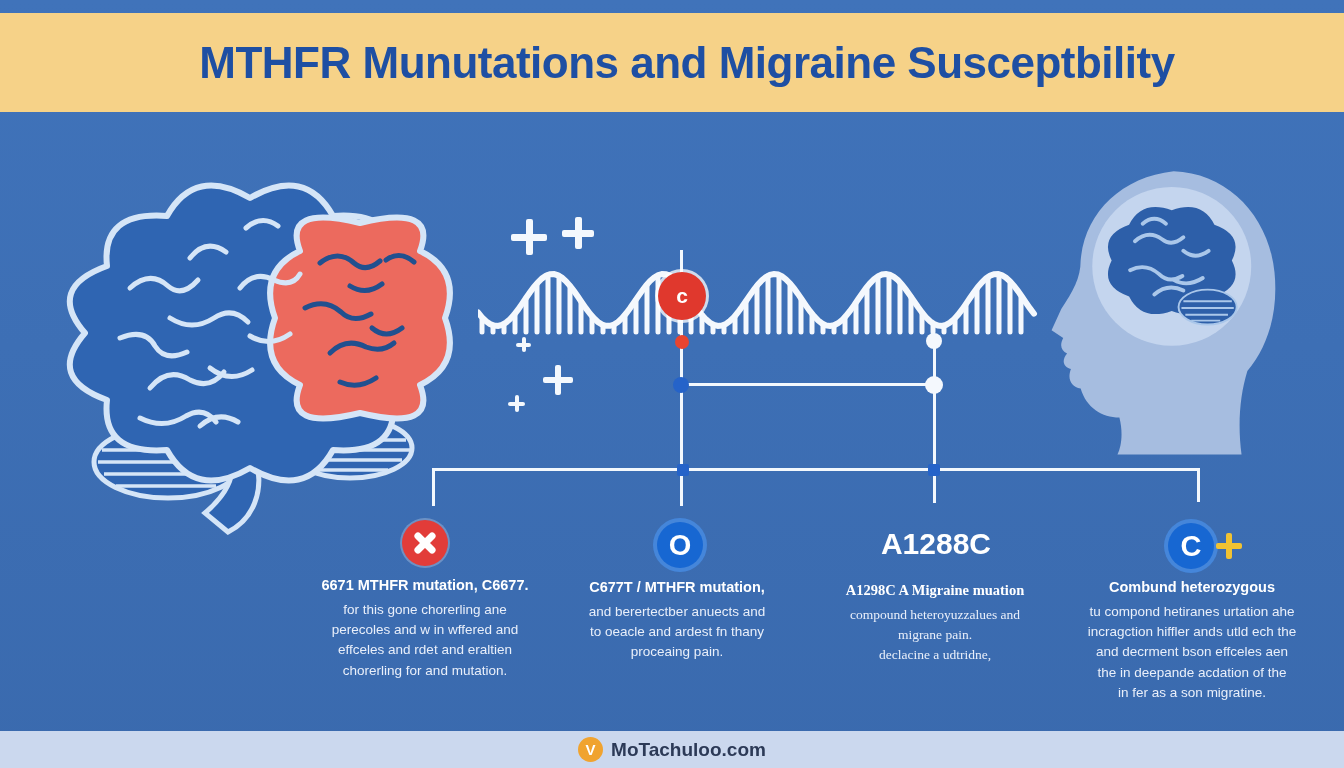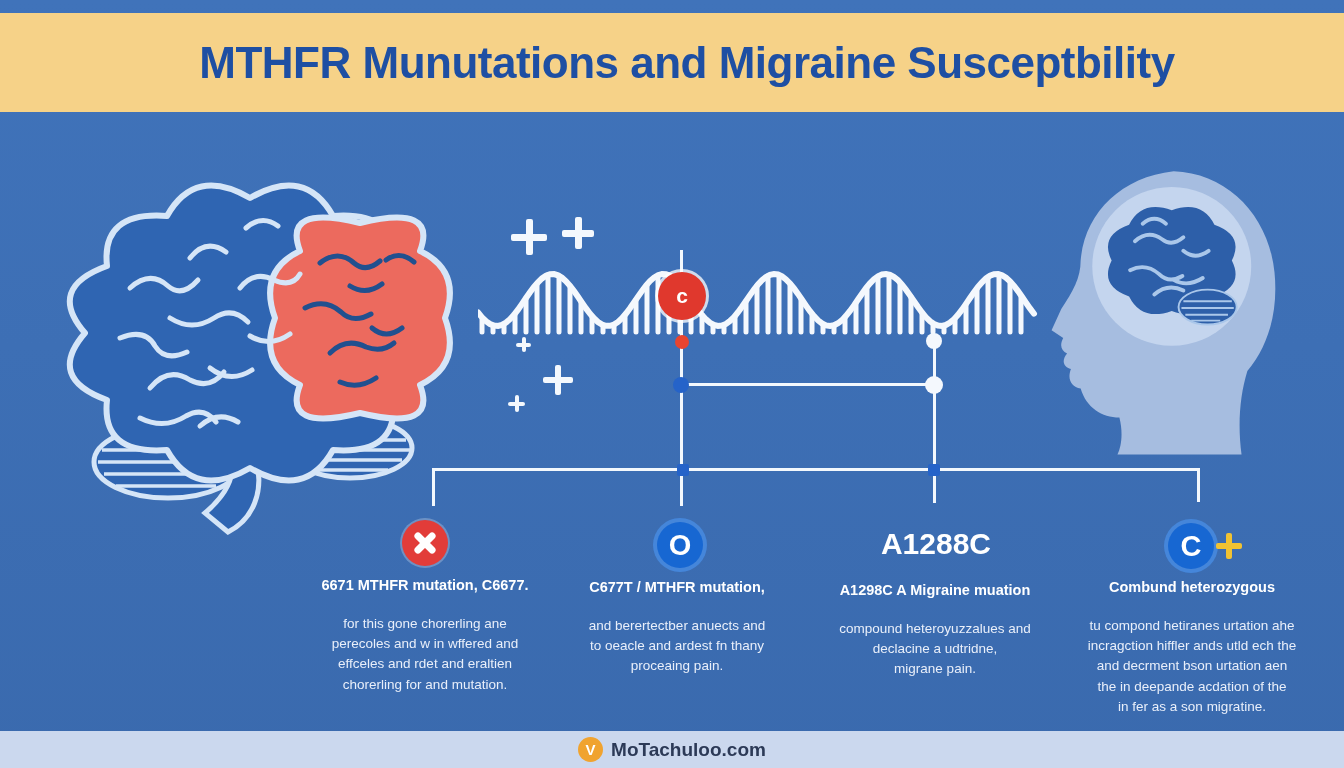--- a/index.html
+++ b/index.html
@@ -31,21 +31,21 @@
   .xmark{position:relative;width:100%;height:100%;}
   .xmark::before,.xmark::after{content:"";position:absolute;left:50%;top:50%;width:27px;height:7px;background:#fff;border-radius:3.5px;}
   .xmark::before{transform:translate(-50%,-50%) rotate(45deg);}
   .xmark::after{transform:translate(-50%,-50%) rotate(-45deg);}
   .marker{position:absolute;left:658px;top:272px;width:48px;height:48px;border-radius:50%;background:#e0382d;
     box-shadow:0 0 0 3px rgba(255,255,255,.75);display:flex;align-items:center;justify-content:center;
     color:#fff;font-weight:bold;font-size:21px;}
   .gene-label{position:absolute;left:836px;top:527px;width:200px;text-align:center;color:#fff;font-weight:bold;font-size:30px;}
   
   .col{position:absolute;text-align:center;color:#e9effa;font-size:13.5px;line-height:1.5;}
-  .col .heading{font-weight:bold;color:#fff;font-size:14.5px;margin-bottom:17px;text-align:center;}
+  .col .heading{font-weight:bold;color:#fff;font-size:14.5px;margin-bottom:3px;text-align:center;}
 </style>
 </head>
 <body>
 
 <div class="stage">
 
   <div class="banner"></div>
   <div class="title">MTHFR Munutations and Migraine Susceptbility</div>
 
   <svg style="position:absolute;left:40px;top:160px;" width="420" height="390" viewBox="-10 -8 420 390">
@@ -163,34 +163,34 @@
       </div>
   </div>
   <div class="col" style="left:552px;top:577px;width:250px;">
     <div class="heading">C677T / MTHFR mutation,</div>
     <div>
         <div>and berertectber anuects and</div>
         <div>to oeacle and ardest fn thany</div>
         <div>proceaing pain.</div>
       </div>
   </div>
-  <div class="col" style="left:810px;top:580px;width:250px;">
+  <div class="col" style="left:810px;top:580px;width:250px;font-family:Liberation Serif, serif;">
     <div class="heading">A1298C A Migraine muation</div>
     <div>
         <div>compound heteroyuzzalues and</div>
+        <div>migrane pain.</div>
         <div>declacine a udtridne,</div>
-        <div>migrane pain.</div>
       </div>
   </div>
   <div class="col" style="left:1058px;top:577px;width:268px;">
     <div class="heading">Combund heterozygous</div>
     <div>
         <div>tu compond hetiranes urtation ahe</div>
         <div>incragction hiffler ands utld ech the</div>
-        <div>and decrment bson urtation aen</div>
+        <div>and decrment bson effceles aen</div>
         <div>the in deepande acdation of the</div>
         <div>in fer as a son migratine.</div>
       </div>
   </div>
 
   <div class="footer">
     <div class="brand-badge">
         <span>V</span>
       </div>
     <div class="brand-text">MoTachuloo.com</div>

